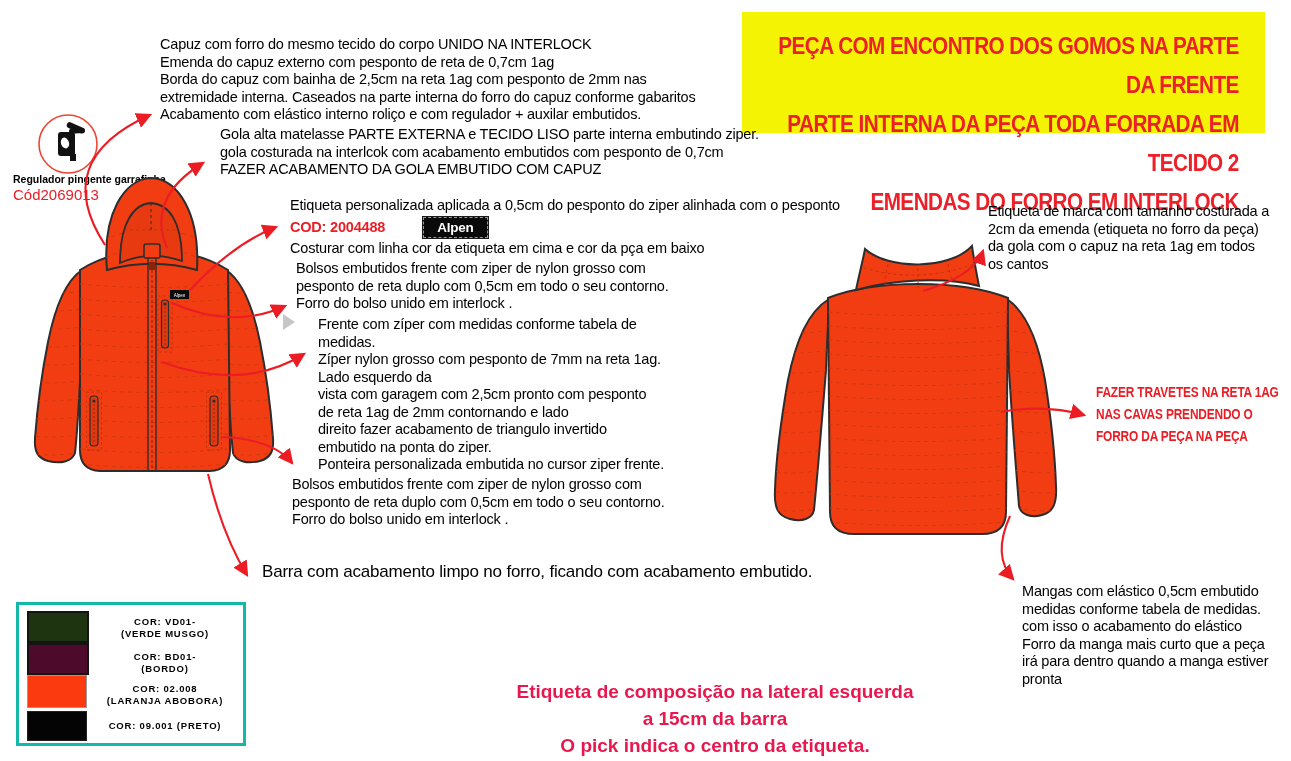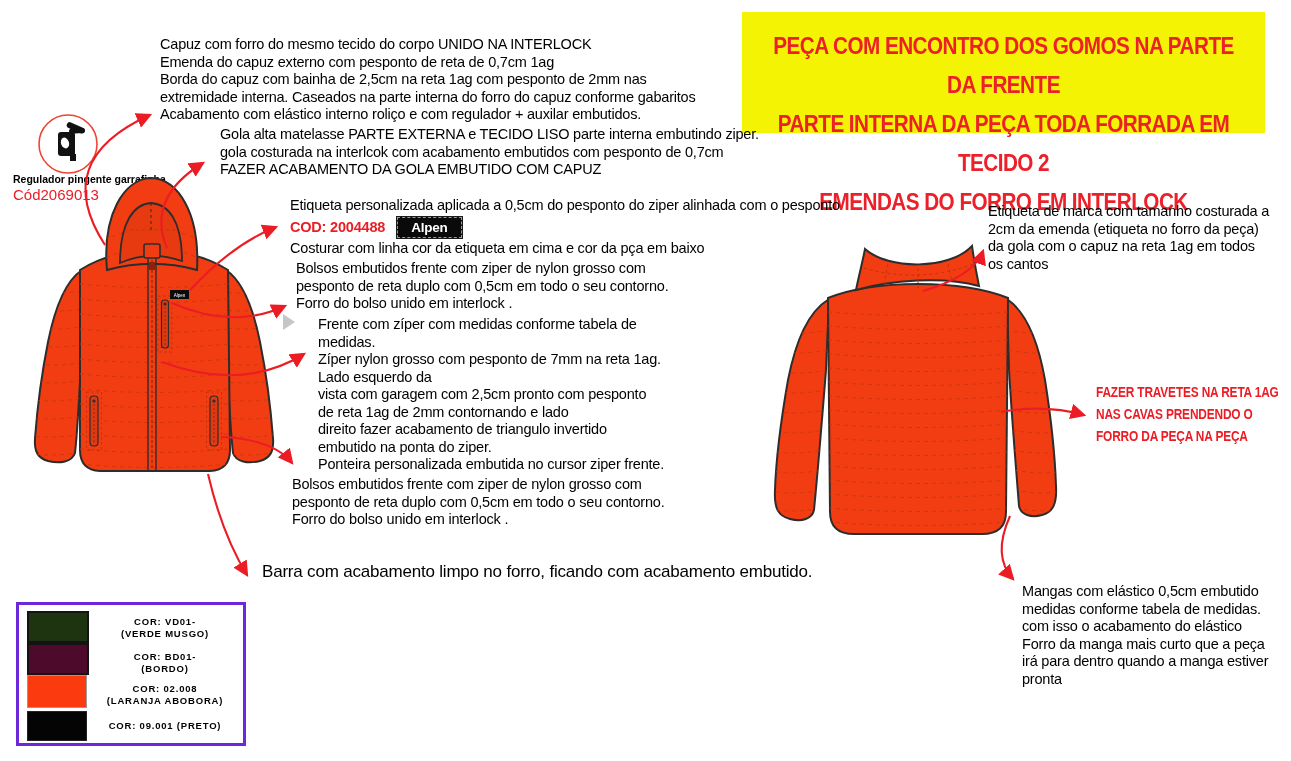--- a/index.html
+++ b/index.html
@@ -2,38 +2,38 @@
 <html><head>
 <meta charset="utf-8">
 <style>
   html,body{margin:0;padding:0;background:#fff;}
   .canvas{position:relative;width:1291px;height:761px;background:#ffffff;overflow:hidden;
           font-family:"Liberation Sans","DejaVu Sans",sans-serif;color:#000;}
   .abs{position:absolute;}
   .tb{position:absolute;font-size:14.5px;line-height:17.5px;letter-spacing:-0.2px;white-space:nowrap;}
   .ln{display:block;}
   
-  .banner{position:absolute;left:742px;top:12px;width:523px;height:121px;text-align:center;}
+  .banner{position:absolute;left:742px;top:12px;width:523px;height:121px;text-align:right;}
   .banner-inner{padding-top:15px;transform:scaleX(0.9);transform-origin:50% 0;}
   .banner .ln{font-weight:bold;font-size:23px;line-height:39px;letter-spacing:-0.6px;}
   
   .barra{position:absolute;left:262px;top:562px;font-size:17px;letter-spacing:-0.2px;white-space:nowrap;}
   
   .travetes{position:absolute;left:1096px;top:381px;font-weight:bold;font-size:14.5px;line-height:22px;
             letter-spacing:-0.2px;transform:scaleX(0.82);transform-origin:0 0;white-space:nowrap;}
   
   .comp{position:absolute;left:465px;top:678px;width:500px;text-align:center;font-weight:bold;
         font-size:19px;line-height:27px;white-space:nowrap;}
   
-  .codrow{display:flex;align-items:center;gap:12px;margin:2px 0;}
+  .codrow{display:flex;align-items:center;gap:38px;margin:2px 0;}
   .cod{font-weight:bold;font-size:14.5px;}
   .chip{background:#0a0a0a;color:#fff;border:1px dashed #9a9a9a;outline:1px solid #1a1a1a;
         padding:1px 13px;font-size:13.5px;font-weight:bold;}
   
-  .ctable{position:absolute;left:16px;top:602px;width:224px;height:138px;border:3px solid #6d28d9;background:#fff;}
+  .ctable{position:absolute;left:16px;top:602px;width:224px;height:138px;border:3px solid #14b8a6;background:#fff;}
   .crow{position:absolute;left:0;width:100%;}
   .swatch{position:absolute;left:8px;width:58px;}
   .clabel{position:absolute;left:72px;width:148px;text-align:center;font-size:9.5px;font-weight:bold;
           letter-spacing:0.8px;line-height:11.5px;}
   
   .reg-caption{position:absolute;left:13px;top:173px;font-size:10.5px;font-weight:bold;white-space:nowrap;}
   .reg-code{position:absolute;left:13px;top:186px;font-size:15px;font-weight:normal;white-space:nowrap;}
   svg{display:block;}
 </style>
 </head>
@@ -126,20 +126,25 @@
 
   <div class="tb" style="left:1022px;top:583px;">
       <span class="ln">Mangas com elástico 0,5cm embutido</span>
       <span class="ln">medidas conforme tabela de medidas.</span>
       <span class="ln">com isso o acabamento do elástico</span>
       <span class="ln">Forro da manga mais curto que a peça</span>
       <span class="ln">irá para dentro quando a manga estiver</span>
       <span class="ln">pronta</span>
     </div>
 
+  <div class="comp" style="color:#e8174e;">
+      <span class="ln">Etiqueta de composição na lateral esquerda</span>
+      <span class="ln">a 15cm da barra</span>
+      <span class="ln">O pick indica o centro da etiqueta.</span>
+    </div>
 
   <div class="ctable">
     <div class="crow" style="top:6px;">
       <div class="swatch" style="top: 0px; height: 28px; border: 2px solid rgb(20, 20, 20); background: rgb(30, 52, 16);"></div>
       <div class="clabel" style="top:5px;">
         <span class="ln">COR: VD01-</span>
         <span class="ln">(VERDE MUSGO)</span>
       </div>
     </div>
     <div class="crow" style="top:38px;">

